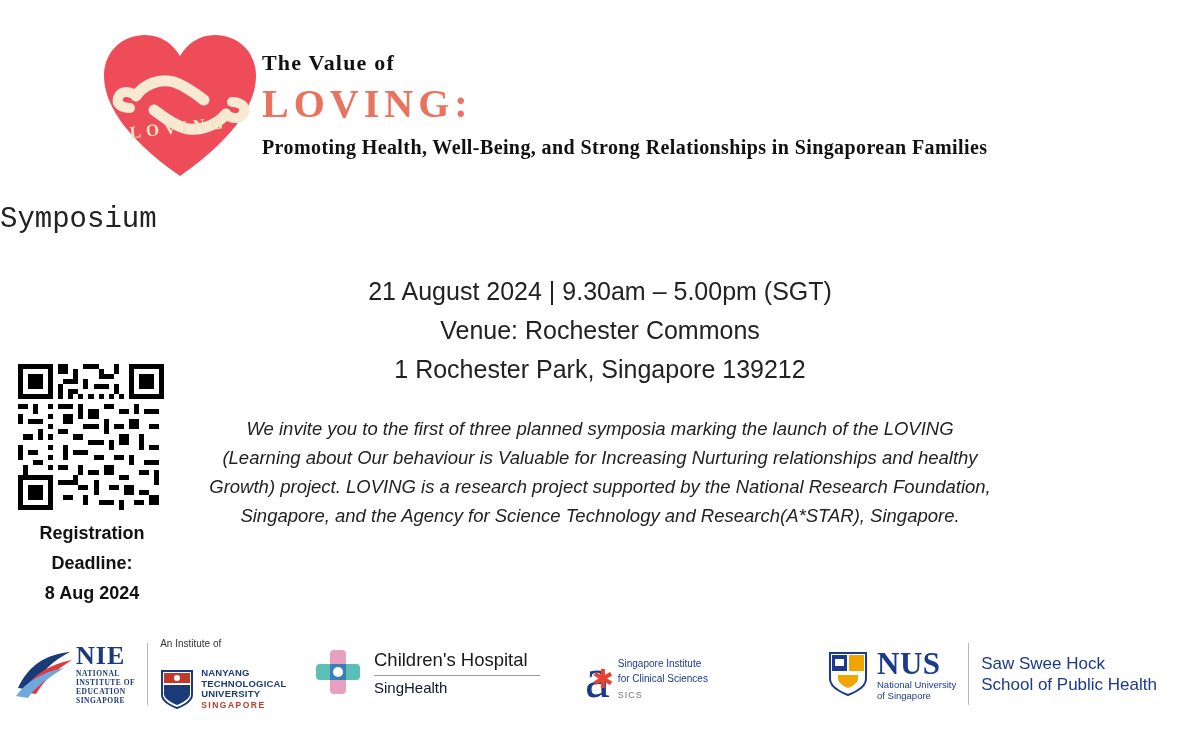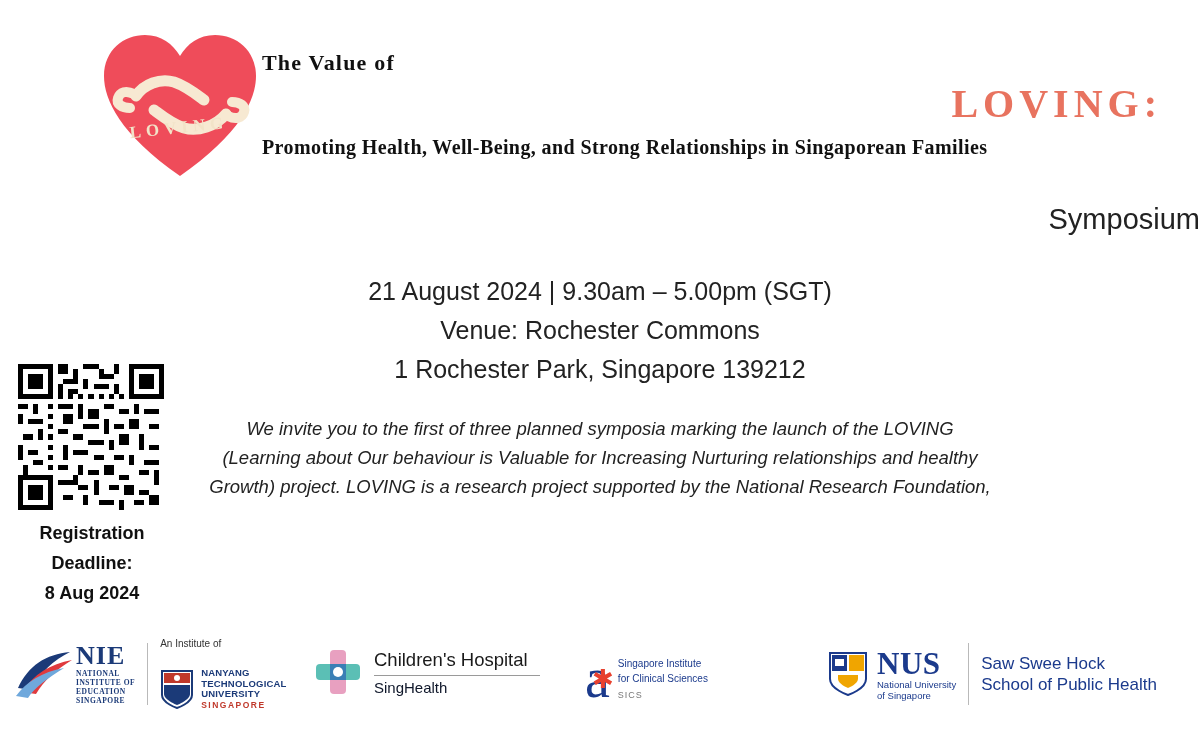--- a/index.html
+++ b/index.html
@@ -66,40 +66,40 @@
     margin: 0 0 6px 0;
   }
   .title-loving {
     font-family: "Liberation Serif", serif;
     font-size: 40px;
     font-weight: bold;
     letter-spacing: 5px;
     color: #e8735f;
     margin: 0 0 10px 0;
     line-height: 1.1;
-    text-align: right;
   }
   .title-sub {
     font-family: "Liberation Serif", serif;
     font-size: 20px;
     font-weight: bold;
     letter-spacing: 0.4px;
     color: #111111;
     margin: 0;
   }
 
   
   .symposium {
     position: absolute;
     top: 203px;
     left: 0;
     width: 1200px;
-    text-align: right;
+    text-align: left;
     font-size: 29px;
     color: #222222;
+    font-family: Liberation Mono, monospace;
   }
   .event-lines {
     position: absolute;
     top: 272px;
     left: 0;
     width: 1200px;
     text-align: center;
     font-size: 25px;
     color: #222222;
     line-height: 39px;
@@ -308,20 +308,21 @@
 <div class="event-lines">
   <div>21 August 2024 | 9.30am – 5.00pm (SGT)</div>
   <div>Venue: Rochester Commons</div>
   <div>1 Rochester Park, Singapore 139212</div>
 </div>
 
 <div class="blurb">
   <div>We invite you to the first of three planned symposia marking the launch of the LOVING</div>
   <div>(Learning about Our behaviour is Valuable for Increasing Nurturing relationships and healthy</div>
   <div>Growth) project. LOVING is a research project supported by the National Research Foundation,</div>
+  <div>Singapore, and the Agency for Science Technology and Research(A*STAR), Singapore.</div>
 </div>
 
 <div class="qr-block">
   <svg class="qr-code" viewBox="0 0 29 29" shape-rendering="crispEdges">
     <rect width="29" height="29" fill="#ffffff"></rect>
     <g fill="#000000">
 
       <rect x="0" y="0" width="7" height="1"></rect>
         <rect x="0" y="6" width="7" height="1"></rect>
       <rect x="0" y="0" width="1" height="7"></rect>

